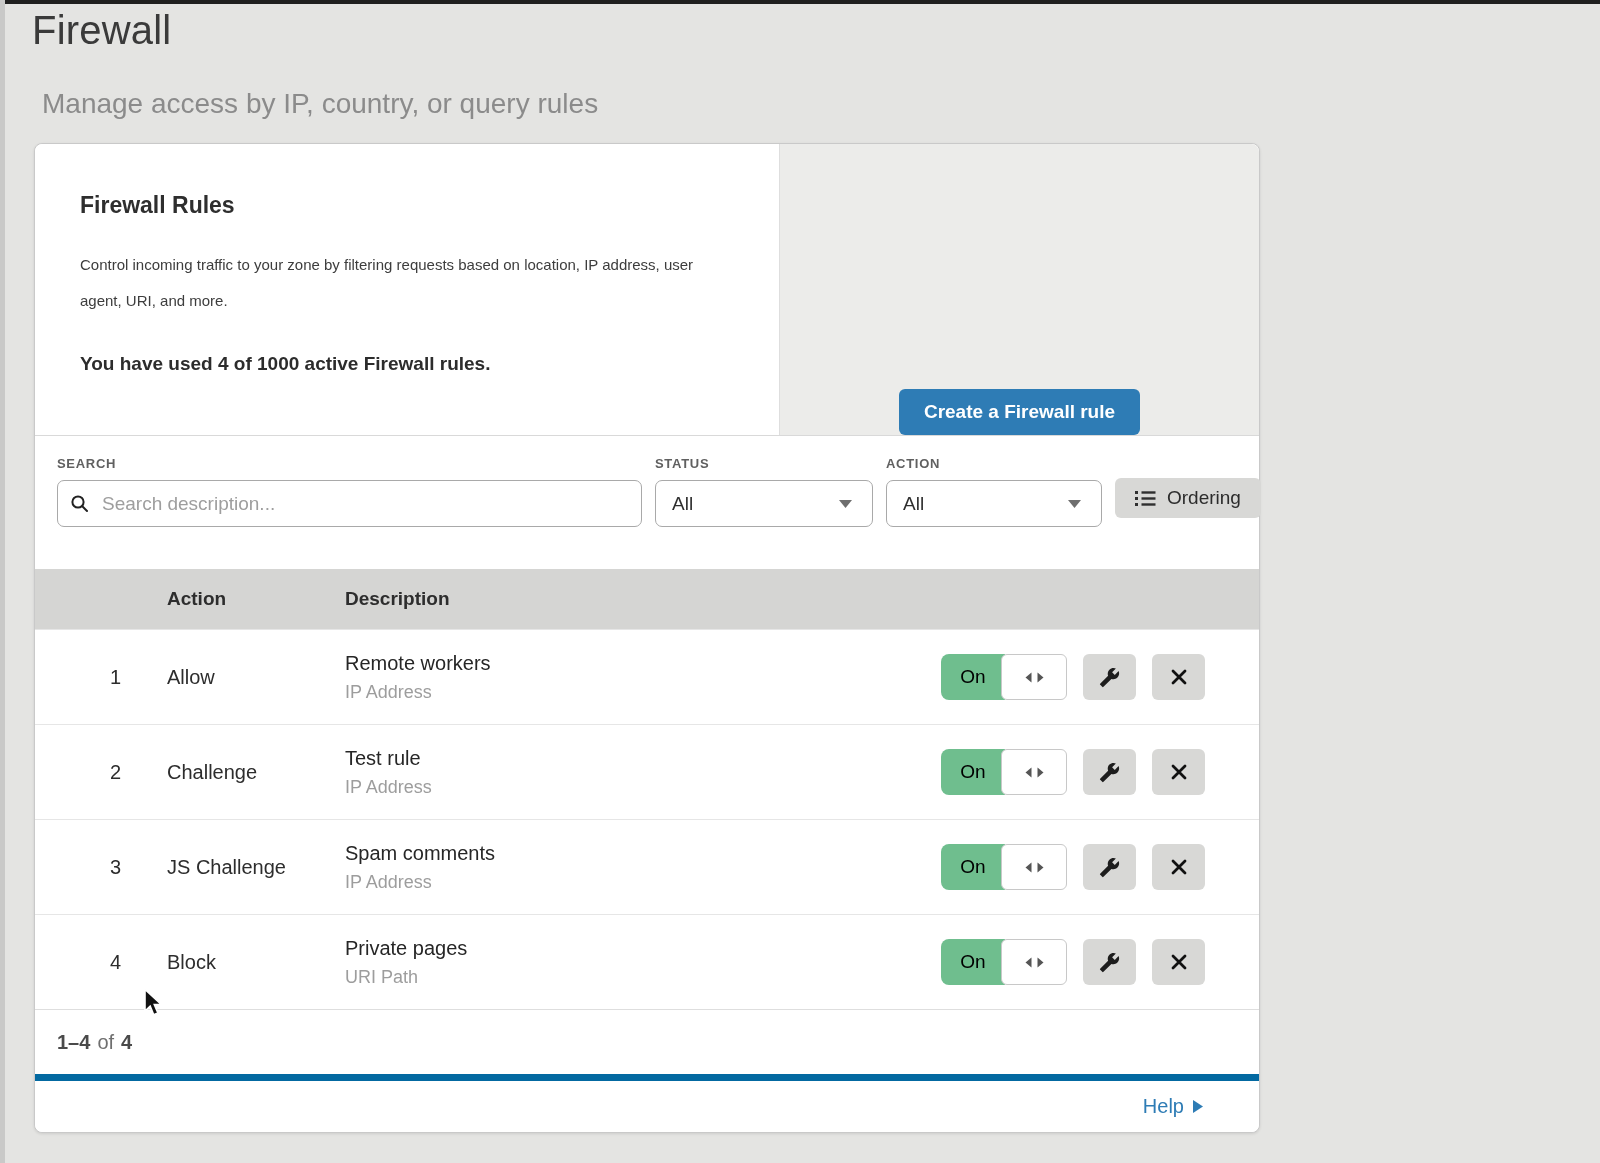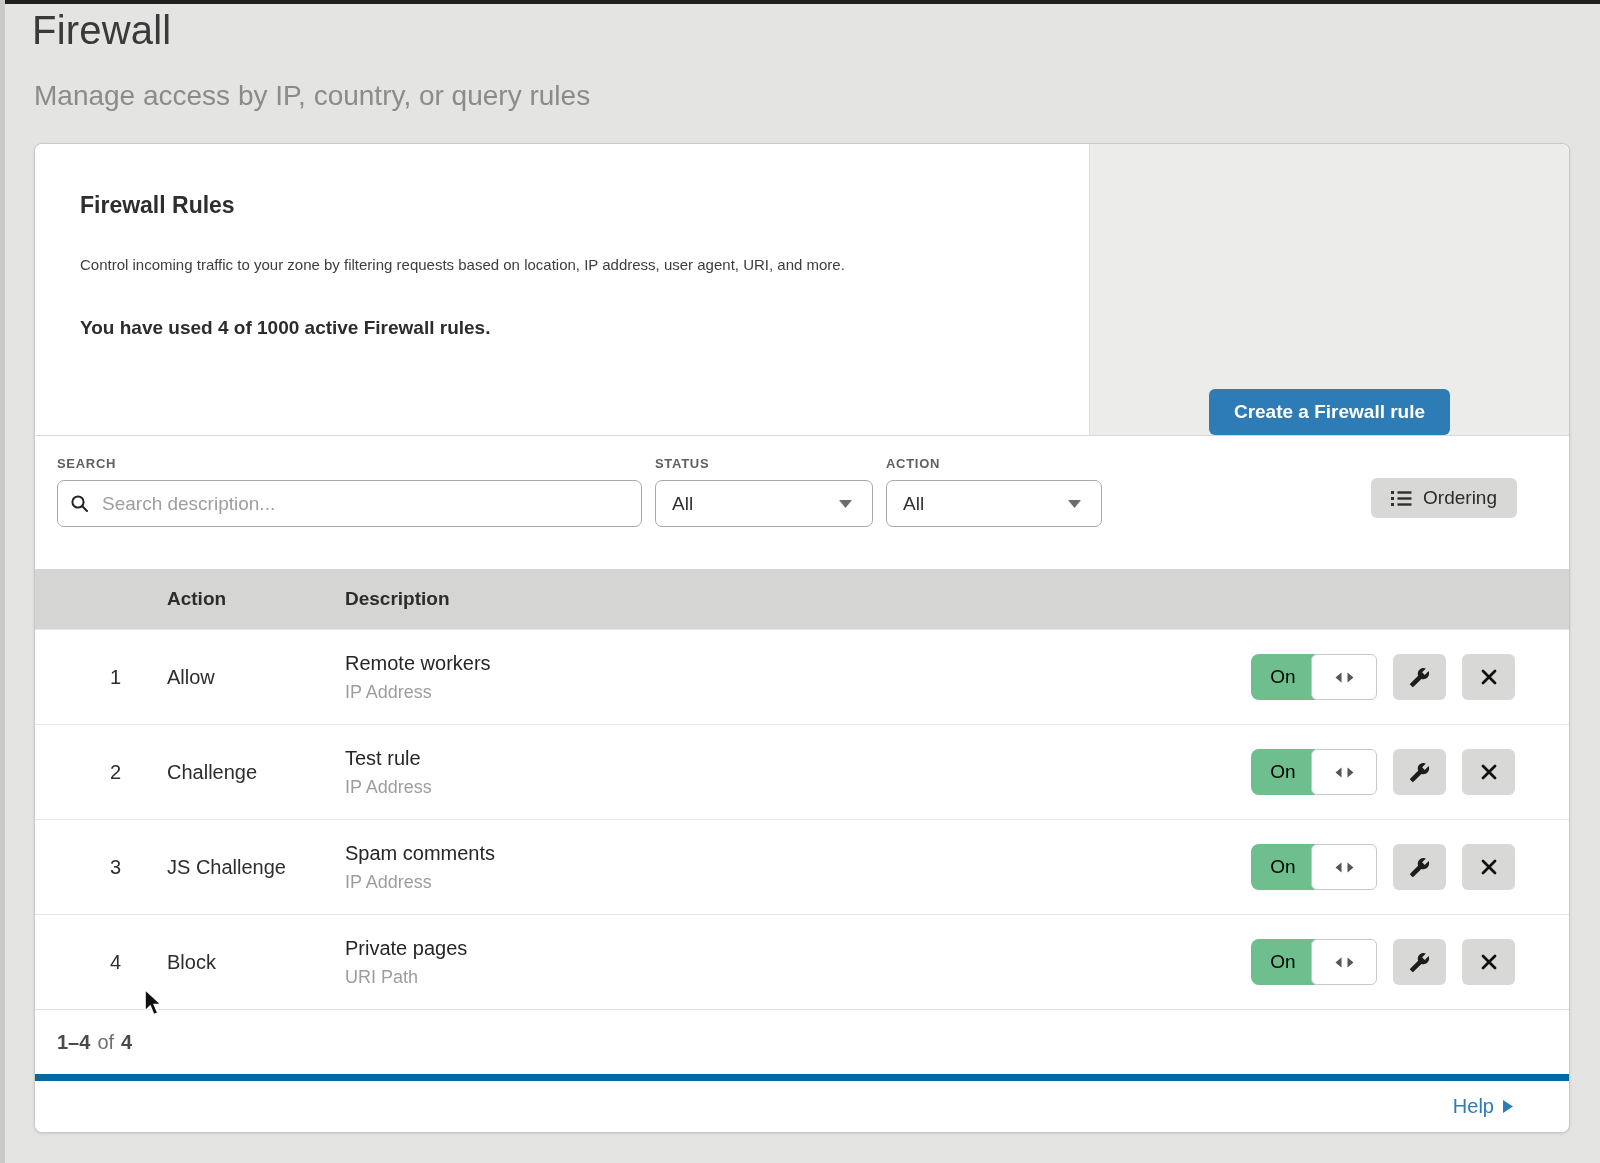--- a/index.html
+++ b/index.html
@@ -10,23 +10,23 @@
     --header-gray:#d5d5d3;
     --button-gray:#d8d8d6;
   }
   *{box-sizing:border-box;}
   body{margin:0;background:#bfbfbf;font-family:"Liberation Sans","DejaVu Sans",sans-serif;}
   #screen{position:relative;width:1600px;height:1163px;background:var(--page-bg);overflow:hidden;}
   .top-strip{position:absolute;top:0;left:0;width:100%;height:4px;background:#1f1f1f;}
   .left-strip{position:absolute;top:0;left:0;width:5px;height:100%;background:#c9c9c8;}
 
   .page-title{position:absolute;left:32px;top:8px;margin:0;font-size:40px;font-weight:500;color:#3a3a3a;letter-spacing:.2px;}
-  .page-subtitle{position:absolute;left:32px;top:78px;margin:2px;font-size:28px;font-weight:400;color:#8b8b8b;}
-
-  .card{position:absolute;left:34px;top:143px;width:1536px;height:990px;background:#fff;border:1px solid #c9c9c9;
+  .page-subtitle{position:absolute;left:32px;top:78px;margin:10px;font-size:28px;font-weight:400;color:#8b8b8b;}
+
+  .card{position:absolute;left:34px;top:143px;width:1226px;height:990px;background:#fff;border:1px solid #c9c9c9;
         border-radius:8px;box-shadow:0 1px 3px rgba(0,0,0,.10);display:flex;flex-direction:column;}
 
   
   .card-top{height:292px;display:flex;border-bottom:1px solid #d9d9d9;flex:none;}
   .card-top-left{flex:1;background:#fff;border-radius:8px 0 0 0;padding:48px 46px 0 45px;}
   .card-title{margin:0 0 28px 0;font-size:23px;font-weight:700;color:#2e2e2e;}
   .card-desc{margin:0 0 34px 0;font-size:15px;color:#3d3d3d;line-height:36px;max-width:950px;}
   .usage{margin:0;font-size:19px;font-weight:700;color:#2c2c2c;}
   .card-top-right{width:480px;background:var(--panel-gray);border-left:1px solid #dedede;border-radius:0 8px 0 0;
                   display:flex;align-items:flex-end;justify-content:center;}

